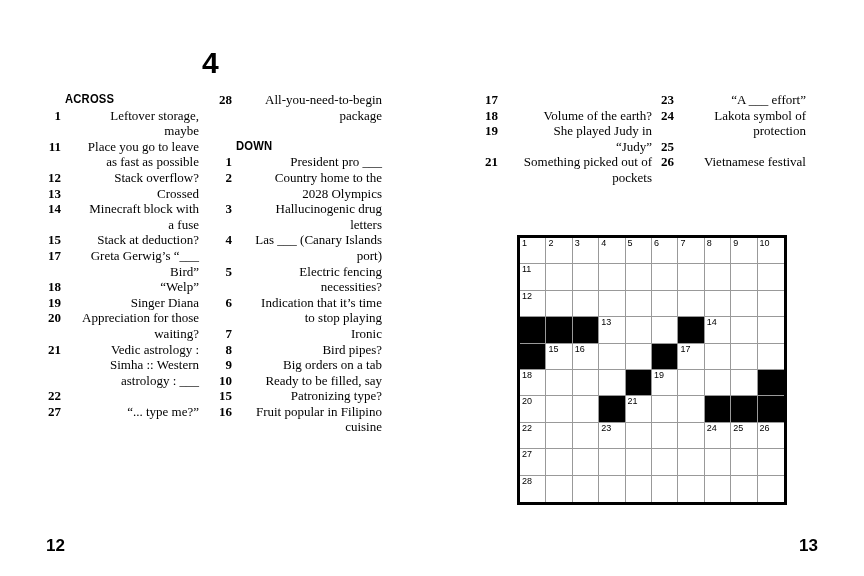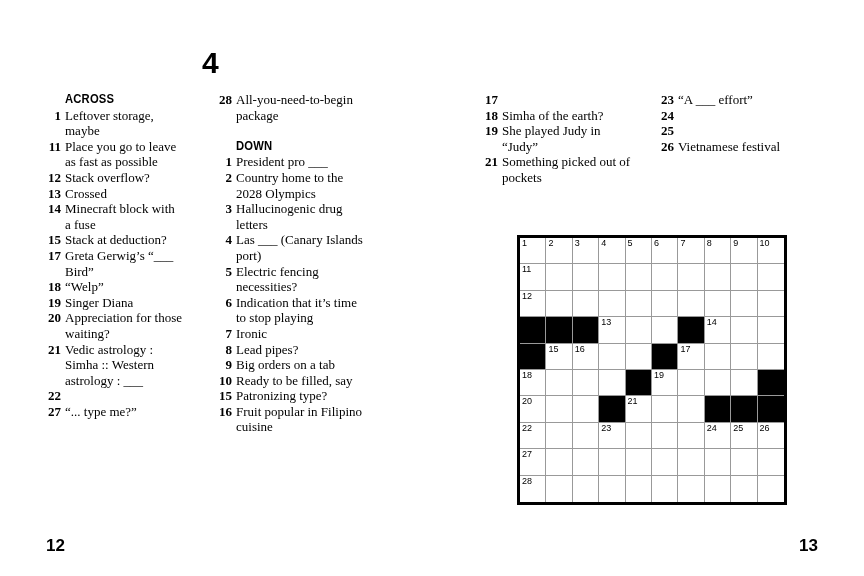--- a/index.html
+++ b/index.html
@@ -39,20 +39,21 @@
   }
   .clue-spacer{height:15.6px;}
   .clue{display:flex;}
   .cnum{
     width:28px;flex:none;text-align:right;
     font-weight:700;
   }
   .ctext{
     margin-left:4px;flex:1;
     white-space:pre-line;
+    text-align:right;
   }
   .grid{
     position:absolute;left:517px;top:235px;
     width:270px;height:270px;
     border:3px solid var(--ink);
     background:var(--background);
     display:grid;
     grid-template-columns:repeat(10,1fr);
     grid-template-rows:repeat(10,1fr);
   }
@@ -179,21 +180,21 @@
       <span class="cnum">6</span>
       <span class="ctext">Indication that it’s time
 to stop playing</span>
     </div>
     <div class="clue">
       <span class="cnum">7</span>
       <span class="ctext">Ironic</span>
     </div>
     <div class="clue">
       <span class="cnum">8</span>
-      <span class="ctext">Lead pipes?</span>
+      <span class="ctext">Bird pipes?</span>
     </div>
     <div class="clue">
       <span class="cnum">9</span>
       <span class="ctext">Big orders on a tab</span>
     </div>
     <div class="clue">
       <span class="cnum">10</span>
       <span class="ctext">Ready to be filled, say</span>
     </div>
     <div class="clue">
@@ -205,40 +206,42 @@
       <span class="ctext">Fruit popular in Filipino
 cuisine</span>
     </div>
   </div>
 <div class="clue-col col3">
     <div class="clue">
       <span class="cnum">17</span>
     </div>
     <div class="clue">
       <span class="cnum">18</span>
-      <span class="ctext">Simha of the earth?</span>
+      <span class="ctext">Volume of the earth?</span>
     </div>
     <div class="clue">
       <span class="cnum">19</span>
       <span class="ctext">She played Judy in
 “Judy”</span>
     </div>
     <div class="clue">
       <span class="cnum">21</span>
       <span class="ctext">Something picked out of
 pockets</span>
     </div>
   </div>
 <div class="clue-col col4">
     <div class="clue">
       <span class="cnum">23</span>
       <span class="ctext">“A ___ effort”</span>
     </div>
     <div class="clue">
       <span class="cnum">24</span>
+      <span class="ctext">Lakota symbol of
+protection</span>
     </div>
     <div class="clue">
       <span class="cnum">25</span>
     </div>
     <div class="clue">
       <span class="cnum">26</span>
       <span class="ctext">Vietnamese festival</span>
     </div>
   </div>
 

